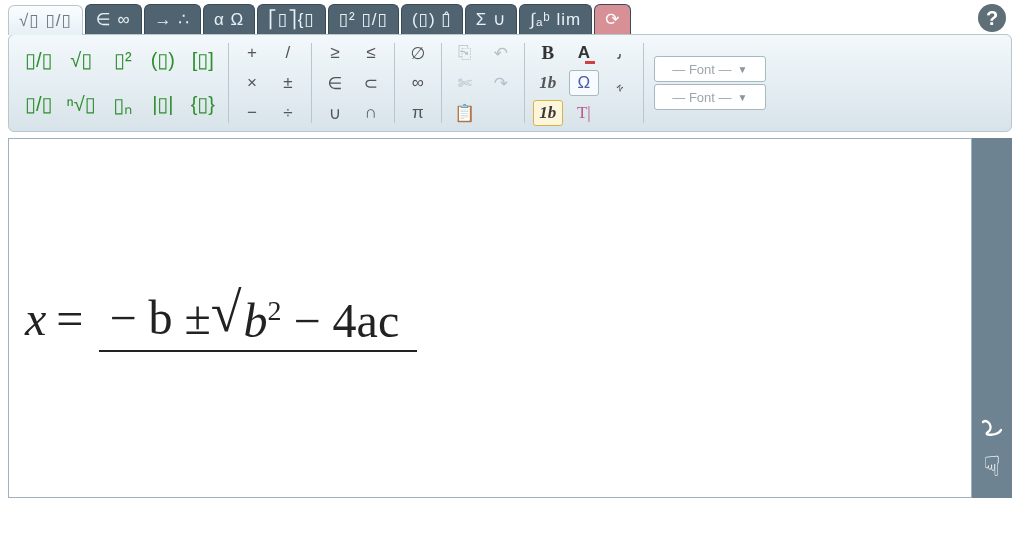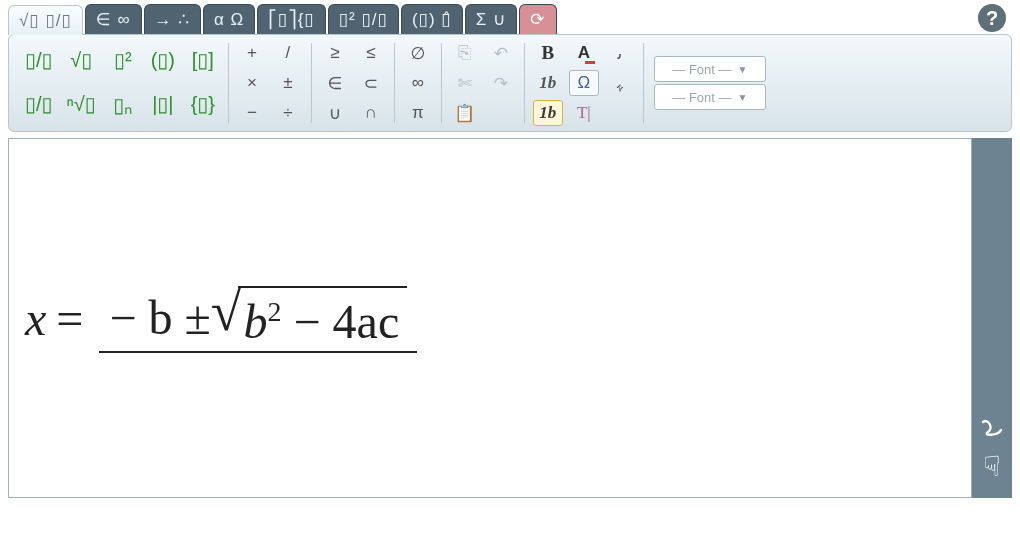--- a/index.html
+++ b/index.html
@@ -217,21 +217,21 @@
     align-items: flex-start;
   }
   .surd .rad {
     font-style: normal;
     font-size: 56px;
     line-height: 50px;
     margin-right: -4px;
   }
   .surd .vinculum {
     display: inline-flex;
-    flex-direction: column;
+    flex-direction: row;
   }
   .surd .vbar {
     height: 2px;
     background: #222;
     width: 100%;
   }
   .surd .radicand { padding: 6px 8px 0 6px; }
   sup { font-size: 28px; vertical-align: super; font-style: normal; }
 </style>
 </head>
@@ -241,20 +241,21 @@
 
   <div class="tabrow">
     <div class="tab active">√▯ ▯/▯</div>
     <div class="tab">∈ ∞</div>
     <div class="tab">→ ∴</div>
     <div class="tab">α Ω</div>
     <div class="tab">⎡▯⎤{▯</div>
     <div class="tab">▯² ▯/▯</div>
     <div class="tab">(▯) ▯̂</div>
     <div class="tab">Σ ∪</div>
+    <div class="tab">∫ₐᵇ lim</div>
     <div class="tab record">⟳</div>
     <div class="help-spacer"></div>
     <div class="help">?</div>
   </div>
 
   <div class="ribbon">
     <div class="group cols2">
       <div class="btn green">▯/▯</div>
       <div class="btn green">▯/▯</div>
       <div class="btn green">√▯</div>

